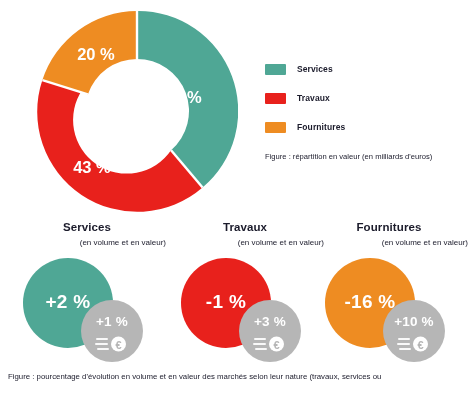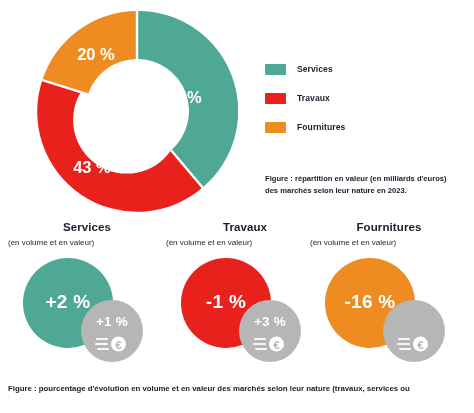--- a/index.html
+++ b/index.html
@@ -68,24 +68,23 @@
     white-space: nowrap;
   }
 
   
   #top-caption {
     position: absolute;
     left: 265px;
     top: 151px;
     width: 205px;
     font-size: 7.6px;
-    font-weight: bold;
+    font-weight: normal;
     line-height: 1.55;
     color: #1b1b2b;
-    margin-top: 22px;
   }
 
   
   #bottom-section {
     position: absolute;
     left: 0;
     top: 214px;
     width: 474px;
     height: 199px;
   }
@@ -107,21 +106,21 @@
     text-align: center;
     font-size: 11.5px;
     font-weight: bold;
     color: #1b1b2b;
     letter-spacing: 0.1px;
   }
   .group-subtitle {
     position: absolute;
     top: 24px;
     left: 0; right: 0;
-    text-align: left;
+    text-align: right;
     font-size: 8px;
     color: #1b1b2b;
   }
 
   .bubbles {
     position: absolute;
     top: 42px;
     left: 0;
     width: 158px;
     height: 118px;
@@ -171,24 +170,24 @@
     top: 33px;
     transform: translateX(-50%);
     width: 34px;
     height: 22px;
   }
 
   
   #bottom-caption {
     position: absolute;
     left: 8px;
-    top: 383px;
+    top: 371px;
     width: 458px;
     font-size: 7.8px;
-    font-weight: bold;
+    font-weight: normal;
     line-height: 1.6;
     color: #1b1b2b;
   }
 </style>
 </head>
 <body>
 
 <div id="top-section">
 
   <div id="donut-chart">
@@ -234,21 +233,20 @@
       <span class="legend-text">Travaux</span>
     </div>
     <div class="legend-row">
       <span class="legend-swatch" style="background:#EE8C22"></span>
       <span class="legend-text">Fournitures</span>
     </div>
   </div>
 
   <div id="top-caption">
     <div>Figure : répartition en valeur (en milliards d'euros)</div>
-    <div>des marchés selon leur nature en 2023.</div>
   </div>
 
 </div>
 
 <div id="bottom-section">
 
   <div class="group" id="group-0">
     <div class="group-title">Services</div>
     <div class="group-subtitle">(en volume et en valeur)</div>
     <div class="bubbles">
@@ -293,20 +291,21 @@
   </div>
 
   <div class="group" id="group-2">
     <div class="group-title">Fournitures</div>
     <div class="group-subtitle">(en volume et en valeur)</div>
     <div class="bubbles">
       <div class="big-circle" style="background:#EE8C22">
         <span class="big-value">-16 %</span>
       </div>
       <div class="small-circle">
+        <span class="small-value">+10 %</span>
         <svg class="euro-icon" viewBox="0 0 34 22">
           <g stroke="#ffffff" stroke-width="2" stroke-linecap="round" fill="none" opacity="0.92">
             <line x1="2" y1="6" x2="12" y2="6"></line>
             <line x1="1" y1="11" x2="12" y2="11"></line>
             <line x1="3" y1="16" x2="13" y2="16"></line>
           </g>
           <circle cx="23.5" cy="11" r="7.5" fill="#ffffff"></circle>
           <text x="23.5" y="15.6" text-anchor="middle" font-family="'Liberation Sans', sans-serif" font-size="11" font-weight="bold" fill="#B6B6B6">€</text>
         </svg>
       </div>

